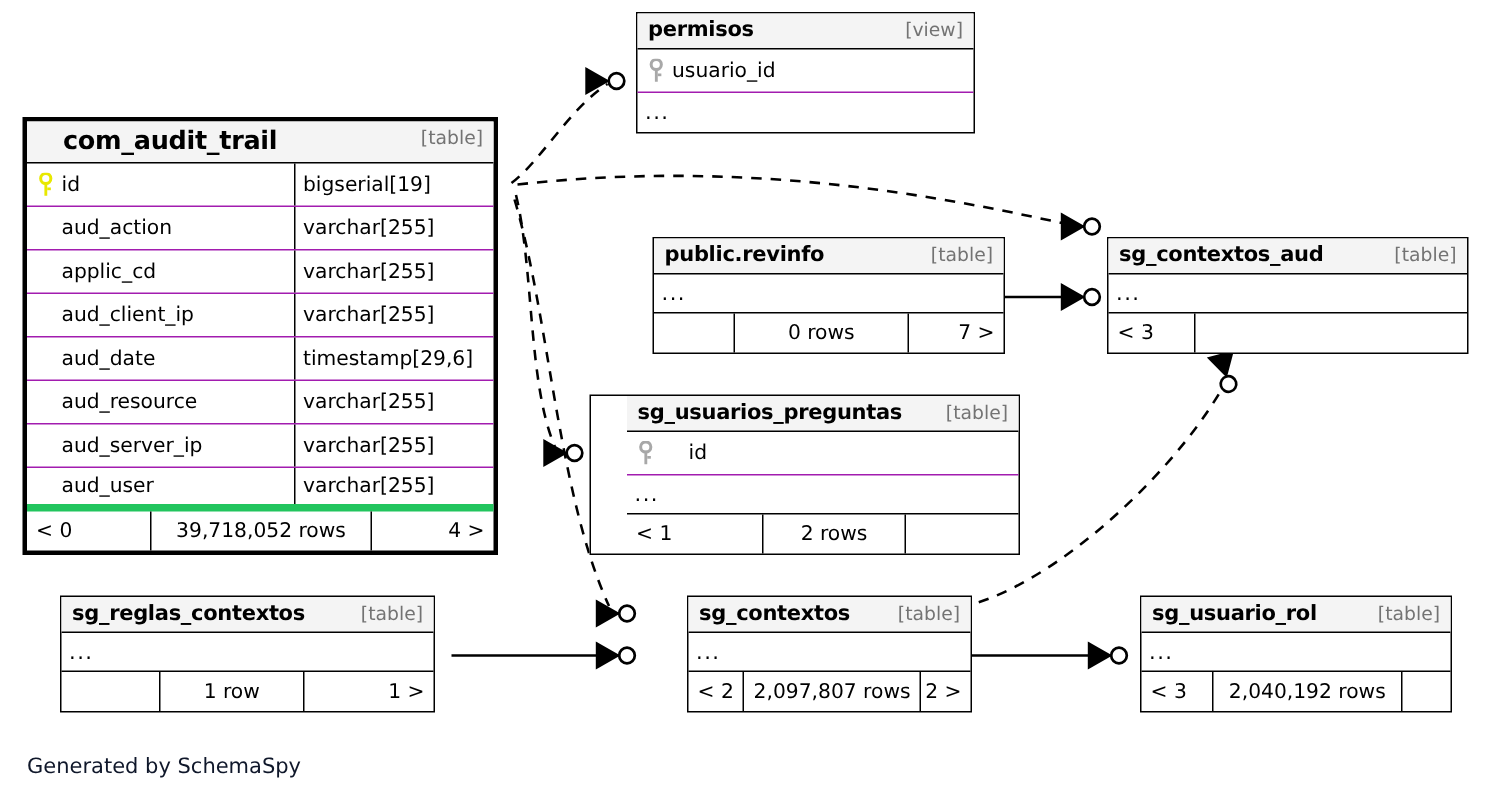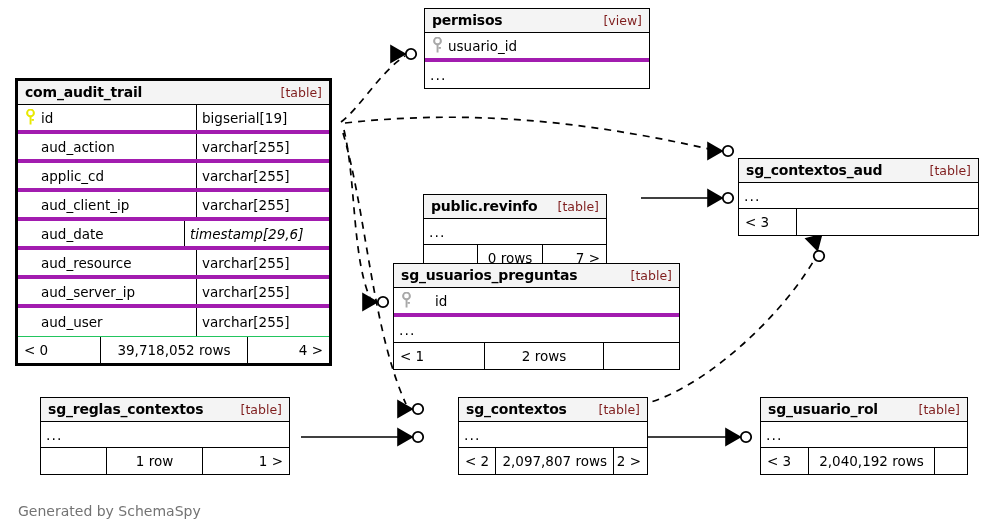--- a/index.html
+++ b/index.html
@@ -37,40 +37,39 @@
     font-size: 13.5px;
     color: #000000;
   }
   .tbl.focus {
     border: 3px solid #000000;
   }
   .tbl-head {
     background: #f4f4f4;
     border-bottom: 1px solid #000000;
     display: flex;
-    align-items: center;
     justify-content: space-between;
     padding: 3px 7px 4px 7px;
     box-sizing: border-box;
     white-space: nowrap;
   }
   .tbl-name {
     font-weight: bold;
     font-size: 14px;
     letter-spacing: -0.2px;
   }
-  .tbl.focus .tbl-name { font-size: 14px; }
+  .tbl.focus .tbl-name { font-size: 17px; margin-left: 17px; }
   .tbl-kind {
     font-size: 12.5px;
-    color: #7f1d1d;
+    color: #737373;
     padding-left: 14px;
   }
   .row {
     display: flex;
-    border-bottom: 4px solid #a21caf;
+    border-bottom: 1px solid #a21caf;
     box-sizing: border-box;
     height: 29px;
     align-items: center;
   }
   .row:last-child { border-bottom: none; }
   .cell-name {
     flex: 1 1 auto;
     display: flex;
     align-items: center;
     padding-left: 6px;
@@ -123,21 +122,21 @@
     white-space: nowrap;
   }
   .footer > div:first-child { border-left: none; }
   .f-left { justify-content: flex-start; }
   .f-mid { justify-content: center; flex: 1 1 auto; }
   .f-right { justify-content: flex-end; }
   .caption {
     position: absolute;
     z-index: 3;
     font-size: 14px;
-    color: #737373;
+    color: #0f172a;
     white-space: nowrap;
   }
 </style>
 </head>
 <body>
 
 <div id="canvas">
 
   <svg id="edges" viewBox="0 0 996 532">
     <defs>
@@ -240,55 +239,55 @@
         <span>aud_client_ip</span>
       </div>
       <div class="cell-type" style="width:133px;">varchar[255]</div>
     </div>
 
     <div class="row">
       <div class="cell-name">
         <span class="pad-nokey"></span>
         <span>aud_date</span>
       </div>
-      <div class="cell-type" style="width:145px;font-style:italic;">timestamp[29,6]</div>
+      <div class="cell-type" style="width:133px;">timestamp[29,6]</div>
     </div>
 
     <div class="row">
       <div class="cell-name">
         <span class="pad-nokey"></span>
         <span>aud_resource</span>
       </div>
       <div class="cell-type" style="width:133px;">varchar[255]</div>
     </div>
 
     <div class="row">
       <div class="cell-name">
         <span class="pad-nokey"></span>
         <span>aud_server_ip</span>
       </div>
       <div class="cell-type" style="width:133px;">varchar[255]</div>
     </div>
 
-    <div class="row" style="border-bottom:1px solid #22c55e;gap:32px;">
+    <div class="row" style="border-bottom:5px solid #22c55e;gap:32px;">
       <div class="cell-name">
         <span class="pad-nokey"></span>
         <span>aud_user</span>
       </div>
       <div class="cell-type" style="width:133px;">varchar[255]</div>
     </div>
 
     <div class="footer">
       <div class="f-left" style="width:82px;">&lt; 0</div>
       <div class="f-mid">39,718,052 rows</div>
       <div class="f-right" style="width:82px;">4 &gt;</div>
     </div>
   </div>
 
-  <div class="tbl" style="left:423px; top:158px; width:184px;margin-top:36px;">
+  <div class="tbl" style="left:435px; top:158px; width:235px;">
     <div class="tbl-head">
       <span class="tbl-name">public.revinfo</span>
       <span class="tbl-kind">[table]</span>
     </div>
     <div class="ellipsis-row">...</div>
     <div class="footer">
       <div class="f-left" style="width:53px;"></div>
       <div class="f-mid">0 rows</div>
       <div class="f-right" style="width:64px;">7 &gt;</div>
     </div>
@@ -299,21 +298,21 @@
       <span class="tbl-name">sg_contextos_aud</span>
       <span class="tbl-kind">[table]</span>
     </div>
     <div class="ellipsis-row">...</div>
     <div class="footer">
       <div class="f-left" style="width:57px;">&lt; 3</div>
       <div class="f-right" style="width:39px;"></div>
     </div>
   </div>
 
-  <div class="tbl" style="left:393px; top:263px; width:287px;">
+  <div class="tbl" style="left:393px; top:263px; width:287px;padding-left:24px;">
     <div class="tbl-head">
       <span class="tbl-name">sg_usuarios_preguntas</span>
       <span class="tbl-kind">[table]</span>
     </div>
     <div class="row">
       <div class="cell-name">
         <svg class="keyicon" viewBox="0 0 13 17">
           <circle cx="6.5" cy="4" r="3.4" fill="none" stroke="#a8a8a8" stroke-width="2"></circle>
           <rect x="5.6" y="6.5" width="1.9" height="9" fill="#a8a8a8"></rect>
           <rect x="7.5" y="10" width="2.4" height="1.8" fill="#a8a8a8"></rect>

